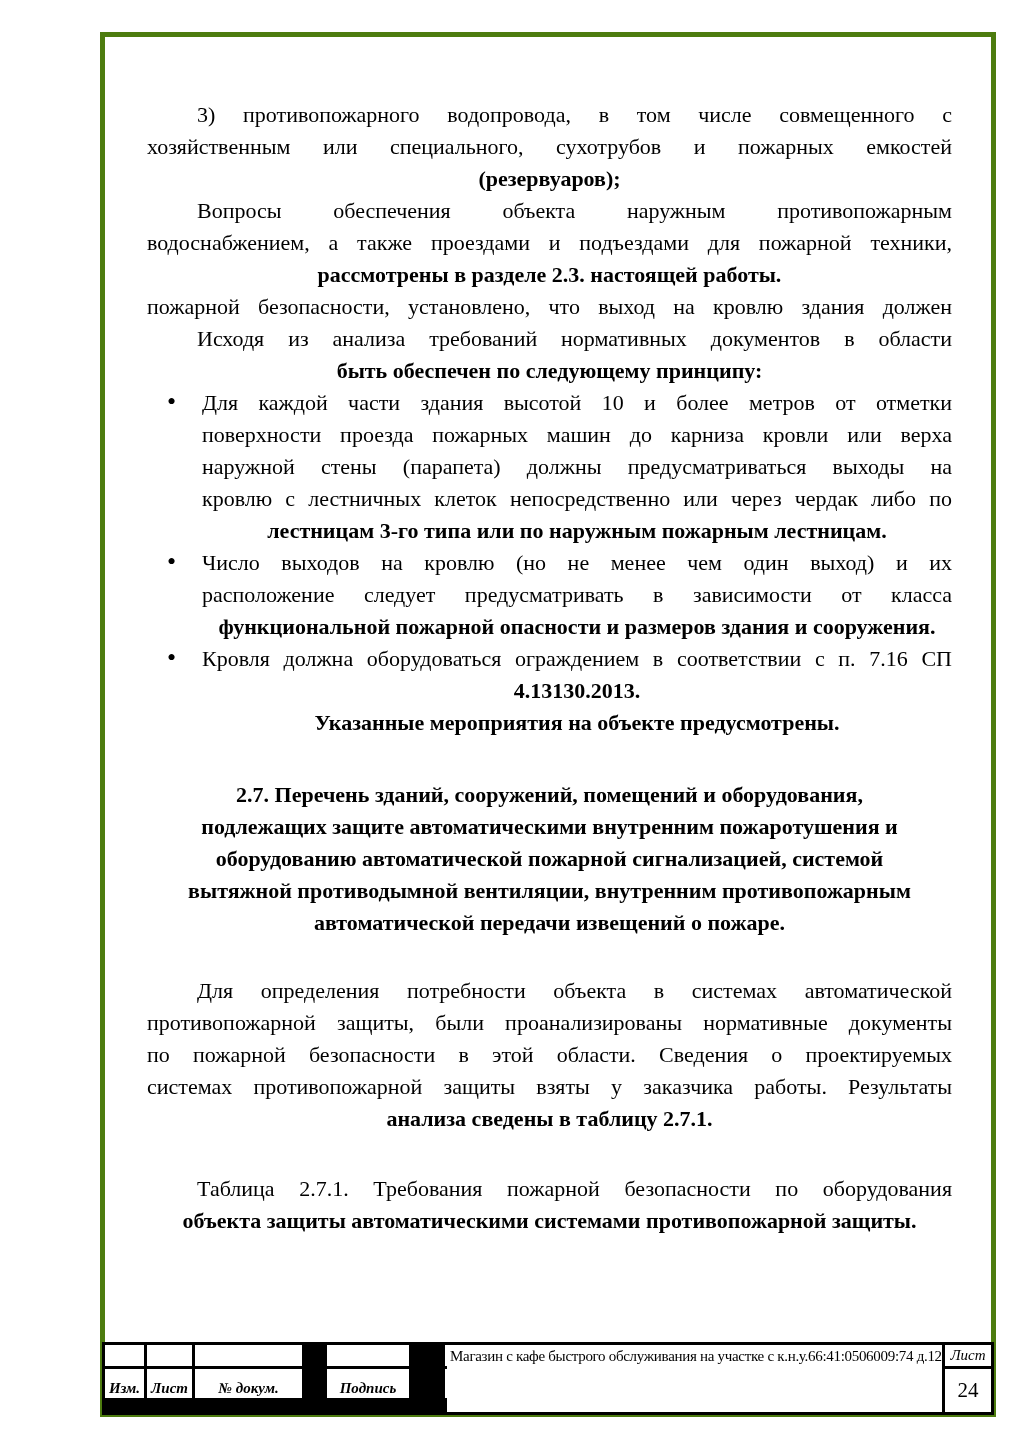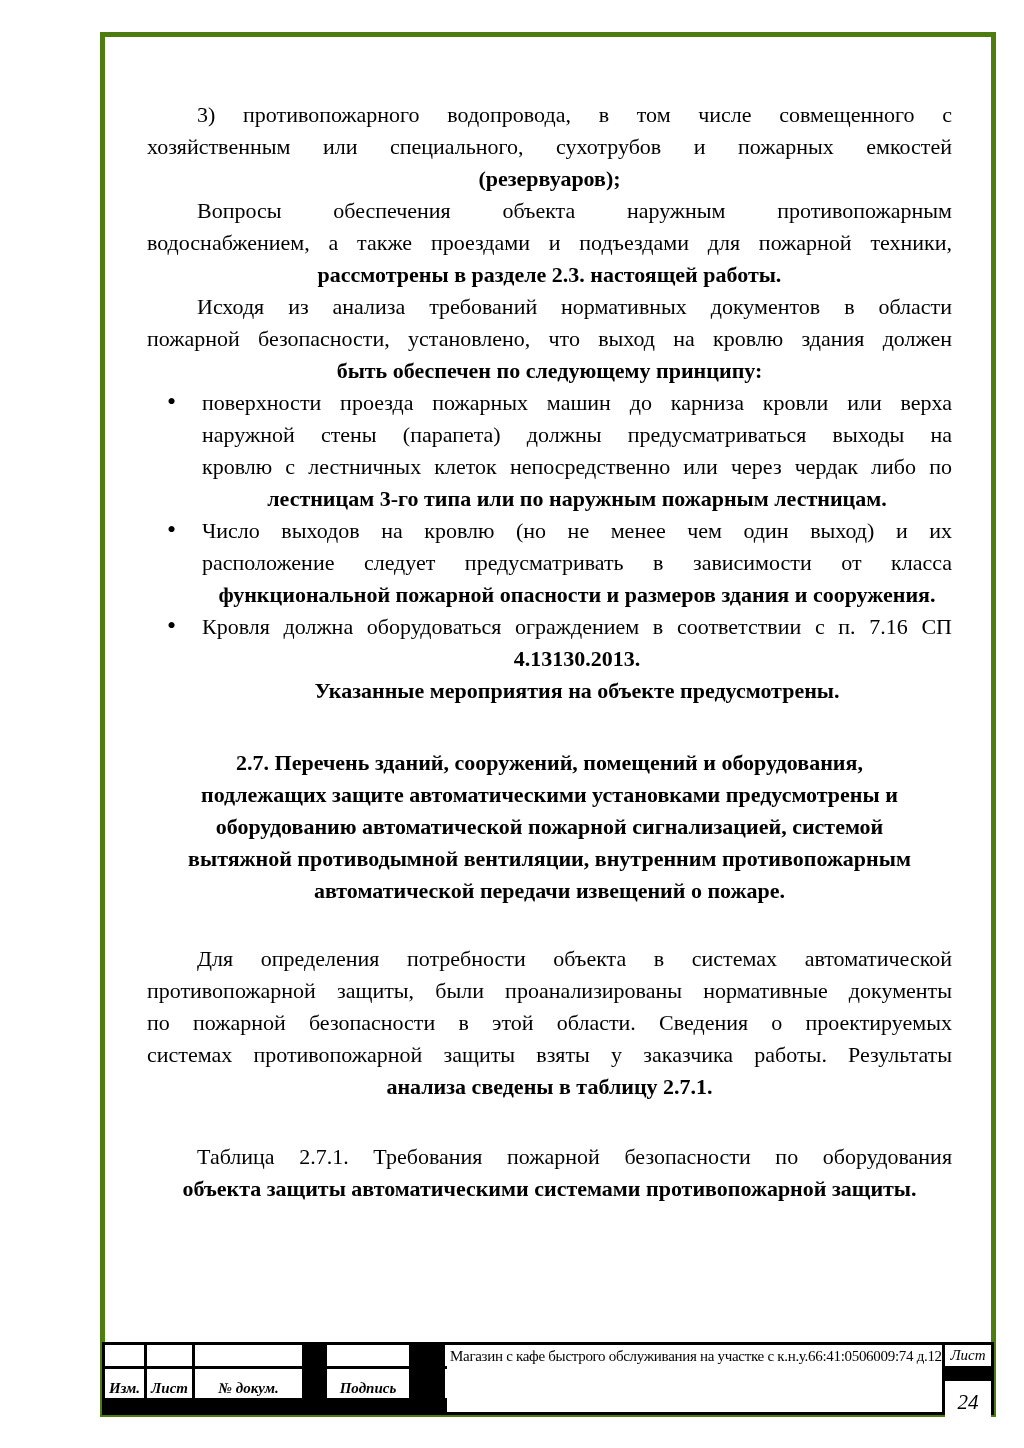--- a/index.html
+++ b/index.html
@@ -108,22 +108,21 @@
   .tb-sheet-label {
     left: 843px; width: 46px;
     top: 3px; height: 21px;
     font-style: italic;
     font-size: 15px;
     text-align: center;
     line-height: 21px;
   }
   .tb-sheet-num {
     left: 843px; width: 46px;
-    top: 39px; height: 43px;
-    font-style: italic;
+    top: 27px; height: 43px;
     font-size: 21px;
     text-align: center;
     line-height: 43px;
   }
 </style>
 </head>
 <body>
 
 <div class="page">
   <div class="frame">
@@ -133,26 +132,27 @@
           <div class="line jline first">3) противопожарного водопровода, в том числе совмещенного с</div>
           <div class="line jline">хозяйственным или специального, сухотрубов и пожарных емкостей</div>
           <div class="line lline">(резервуаров);</div>
         </div>
         <div class="block p">
           <div class="line jline first">Вопросы обеспечения объекта наружным противопожарным</div>
           <div class="line jline">водоснабжением, а также проездами и подъездами для пожарной техники,</div>
           <div class="line lline">рассмотрены в разделе 2.3. настоящей работы.</div>
         </div>
         <div class="block p">
+          <div class="line jline">пожарной безопасности, установлено, что выход на кровлю здания должен</div>
           <div class="line jline first">Исходя из анализа требований нормативных документов в области</div>
-          <div class="line jline">пожарной безопасности, установлено, что выход на кровлю здания должен</div>
           <div class="line lline">быть обеспечен по следующему принципу:</div>
         </div>
         <div class="block bullet">
           <span class="dot">•</span>
+          <div class="line jline first">Для каждой части здания высотой 10 и более метров от отметки</div>
           <div class="line jline">поверхности проезда пожарных машин до карниза кровли или верха</div>
           <div class="line jline">наружной стены (парапета)  должны предусматриваться выходы на</div>
           <div class="line jline">кровлю с лестничных клеток непосредственно или через чердак либо по</div>
           <div class="line lline">лестницам 3-го типа или по наружным пожарным лестницам.</div>
         </div>
         <div class="block bullet">
           <span class="dot">•</span>
           <div class="line jline first">Число выходов на кровлю (но не менее чем один выход) и их</div>
           <div class="line jline">расположение следует предусматривать в зависимости от класса</div>
           <div class="line lline">функциональной пожарной опасности и размеров здания и сооружения.</div>
@@ -160,21 +160,21 @@
         <div class="block bullet">
           <span class="dot">•</span>
           <div class="line jline first">Кровля должна оборудоваться ограждением в соответствии с п. 7.16 СП</div>
           <div class="line lline">4.13130.2013.</div>
         </div>
         <div class="block indent">
           <div class="line lline first">Указанные мероприятия на объекте предусмотрены.</div>
         </div>
         <div class="block heading">
           <div class="line cline first">2.7. Перечень зданий, сооружений, помещений и оборудования,</div>
-          <div class="line cline">подлежащих защите автоматическими установками предусмотрены и</div>
+          <div class="line cline">подлежащих защите автоматическими внутренним пожаротушения и</div>
           <div class="line cline">оборудованию автоматической пожарной сигнализацией, системой</div>
           <div class="line cline">вытяжной противодымной вентиляции, внутренним противопожарным</div>
           <div class="line cline">автоматической передачи извещений о пожаре.</div>
         </div>
         <div class="block p">
           <div class="line jline first">Для определения потребности объекта в системах автоматической</div>
           <div class="line jline">противопожарной защиты, были проанализированы нормативные документы</div>
           <div class="line jline">по пожарной безопасности в этой области. Сведения о проектируемых</div>
           <div class="line jline">системах противопожарной защиты взяты у заказчика работы. Результаты</div>
           <div class="line lline">анализа сведены в таблицу 2.7.1.</div>

